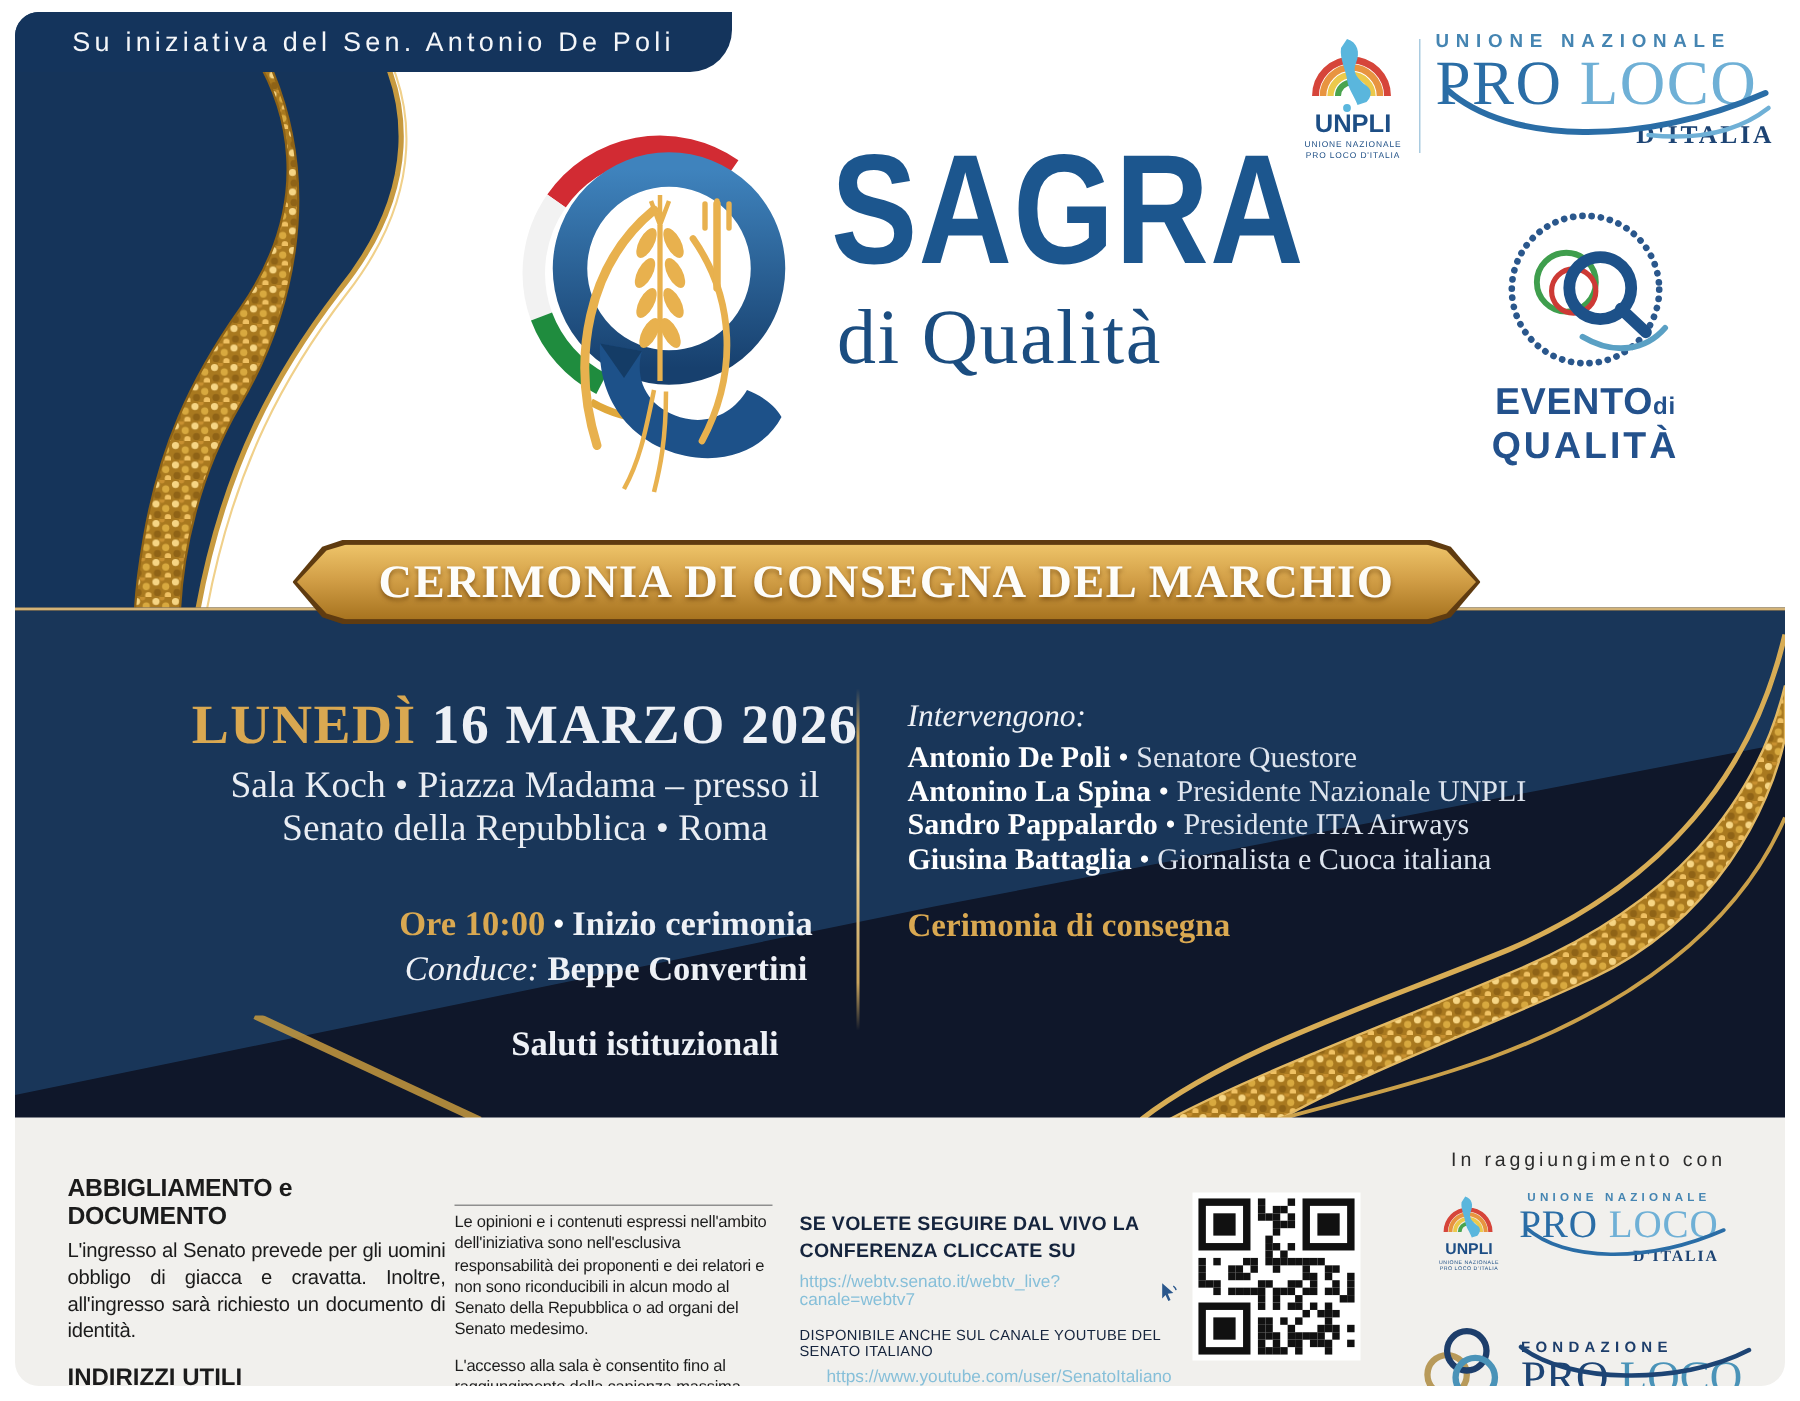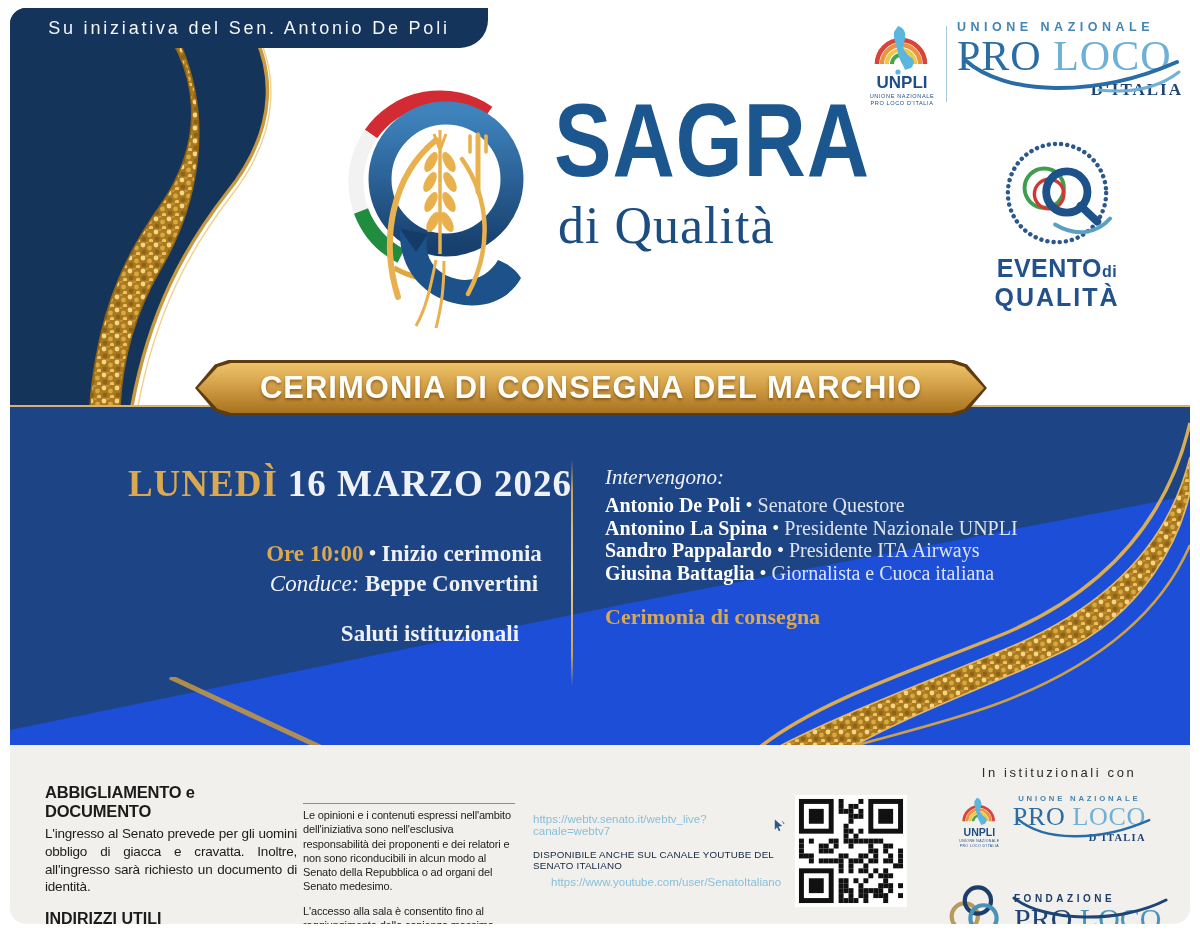--- a/index.html
+++ b/index.html
@@ -45,25 +45,25 @@
   .ev-di{font-size:16px;font-weight:bold;}
   .ev-l2{font-weight:bold;font-size:25px;color:#23518c;letter-spacing:2px;line-height:26px;}
 
   
   .ribbon{position:absolute;left:185px;top:352px;width:792px;height:56px;z-index:5;}
   .ribbon .outer{position:absolute;inset:0;background:#5f3b10;
      clip-path:polygon(0% 50%,2.5% 8%,4.2% 0%,95.8% 0%,97.5% 8%,100% 50%,97.5% 92%,95.8% 100%,4.2% 100%,2.5% 92%);}
   .ribbon .inner{position:absolute;inset:3px;background:linear-gradient(#eec469 0%,#d3a048 45%,#a7731f 100%);
      clip-path:polygon(0% 50%,2.5% 8%,4.2% 0%,95.8% 0%,97.5% 8%,100% 50%,97.5% 92%,95.8% 100%,4.2% 100%,2.5% 92%);
      display:flex;align-items:center;justify-content:center;}
-  .ribbon .inner span{font-family:Liberation Sans, sans-serif;font-weight:bold;font-size:31px;
+  .ribbon .inner span{font-family:Liberation Serif, serif;font-weight:bold;font-size:31px;
      color:#fdfdfa;letter-spacing:1px;text-shadow:0 2px 3px rgba(90,50,0,.55);}
 
   
-  .navy{position:absolute;left:0;top:397px;width:1180px;height:340px;background:#1d4ed8;
+  .navy{position:absolute;left:0;top:397px;width:1180px;height:340px;background:#0f172a;
         border-top:2px solid #d3b377;overflow:hidden;}
   .navy .sheen{position:absolute;inset:0;background:#1d4169;
         clip-path:polygon(0 0,100% 0,100% 26%,52% 58%,0 95%);opacity:.75;}
   .swirl-right{position:absolute;right:0;bottom:0;width:430px;height:330px;}
   .gold-thread{position:absolute;left:150px;bottom:0;width:170px;height:70px;}
 
   .navy *{font-family:"Liberation Serif",serif;}
   .col-date{position:absolute;left:110px;top:55px;width:460px;text-align:center;color:#eef1f6;}
   .date-line{font-size:37px;font-weight:bold;letter-spacing:1px;white-space:nowrap;}
   .date-day{color:#d9a851;margin-right:10px;}
@@ -238,20 +238,24 @@
       <path d="M430,128 C 398,202 326,254 234,288 C 184,306 132,318 90,330" fill="none" stroke="#caa04a" stroke-width="2.6"></path>
     </svg>
     <svg class="gold-thread" viewBox="0 0 170 70">
       <path d="M10,0 L160,70" stroke="#c79a3f" stroke-width="5" opacity="0.85"></path>
     </svg>
 
     <div class="col-date">
       <div class="date-line">
         <span class="date-day">LUNEDÌ</span><span>16 MARZO 2026</span>
       </div>
+      <div class="venue">
+        <div>Sala Koch • Piazza Madama – presso il</div>
+        <div>Senato della Repubblica • Roma</div>
+      </div>
       <div class="time-block">
         <div>
           <span class="time-gold">Ore 10:00</span><span class="blt">•</span><span class="time-bold">Inizio cerimonia</span>
         </div>
         <div>
           <span class="host-it">Conduce:</span>
           <span class="time-bold">Beppe Convertini</span>
         </div>
       </div>
       <div class="greet">Saluti istituzionali</div>
@@ -286,20 +290,21 @@
 
     </div>
 
     <div class="f-disc">
       <p>Le opinioni e i contenuti espressi nell'ambito dell'iniziativa sono nell'esclusiva responsabilità dei proponenti e dei relatori e non sono riconducibili in alcun modo al Senato della Repubblica o ad organi del Senato medesimo.</p>
       <p>L'accesso alla sala è consentito fino al raggiungimento della capienza massima.</p>
 
     </div>
 
     <div class="f-stream">
+      <div class="fs-title">SE VOLETE SEGUIRE DAL VIVO LA CONFERENZA CLICCATE SU</div>
       <a class="fs-link" href="#">
         <span>https://webtv.senato.it/webtv_live?canale=webtv7</span>
         <svg width="14" height="15" viewBox="0 0 14 15">
           <path d="M3,1 L11,8 L7,8.5 L9,13 L7.4,13.7 L5.4,9.4 L3,12 Z" fill="#2a578c"></path>
           <path d="M11,3 A6,6 0 0 1 13,6" fill="none" stroke="#2a578c" stroke-width="1"></path>
         </svg>
       </a>
       <div class="fs-sub">DISPONIBILE ANCHE SUL CANALE YOUTUBE DEL SENATO ITALIANO</div>
       <a class="fs-link2" href="#">https://www.youtube.com/user/SenatoItaliano</a>
     </div>
@@ -433,21 +438,21 @@
             <rect x="74" y="4" width="35" height="35" fill="#111"></rect>
             <rect x="79" y="9" width="25" height="25" fill="#fff"></rect>
             <rect x="84" y="14" width="15" height="15" fill="#111"></rect>
             <rect x="4" y="74" width="35" height="35" fill="#111"></rect>
             <rect x="9" y="79" width="25" height="25" fill="#fff"></rect>
             <rect x="14" y="84" width="15" height="15" fill="#111"></rect>
           </svg>
     </div>
 
     <div class="f-collab">
-      <div class="fc-title">In istituzionali con</div>
+      <div class="fc-title">In raggiungimento con</div>
 
       <div class="fc-unpli unpli">
         <svg class="unpli-mark" viewBox="0 0 70 92">
           <path d="M9,44 A24,24 0 0 1 57,44" fill="none" stroke="#d6453a" stroke-width="4.6"></path>
           <path d="M14,44 A19,19 0 0 1 52,44" fill="none" stroke="#e89440" stroke-width="4.4"></path>
           <path d="M19,44 A14,14 0 0 1 47,44" fill="none" stroke="#ecc94b" stroke-width="4.2"></path>
           <path d="M24,44 A9,9 0 0 1 42,44" fill="none" stroke="#4aa44e" stroke-width="4"></path>
           <path d="M30,6 C37,8 39,15 36,22 C33,29 38,33 44,38 C47,41 46,45 43,48 L37,50 C35,44 31,40 30,33 C29,26 25,19 26,12 Z" fill="#5ab6dd"></path>
           <text x="34" y="68" text-anchor="middle" font-family="Liberation Sans,sans-serif" font-weight="bold" font-size="17" fill="#1d4e85">UNPLI</text>
           <text x="34" y="78" text-anchor="middle" font-family="Liberation Sans,sans-serif" font-size="5.6" letter-spacing="0.6" fill="#1d4e85">UNIONE NAZIONALE</text>

